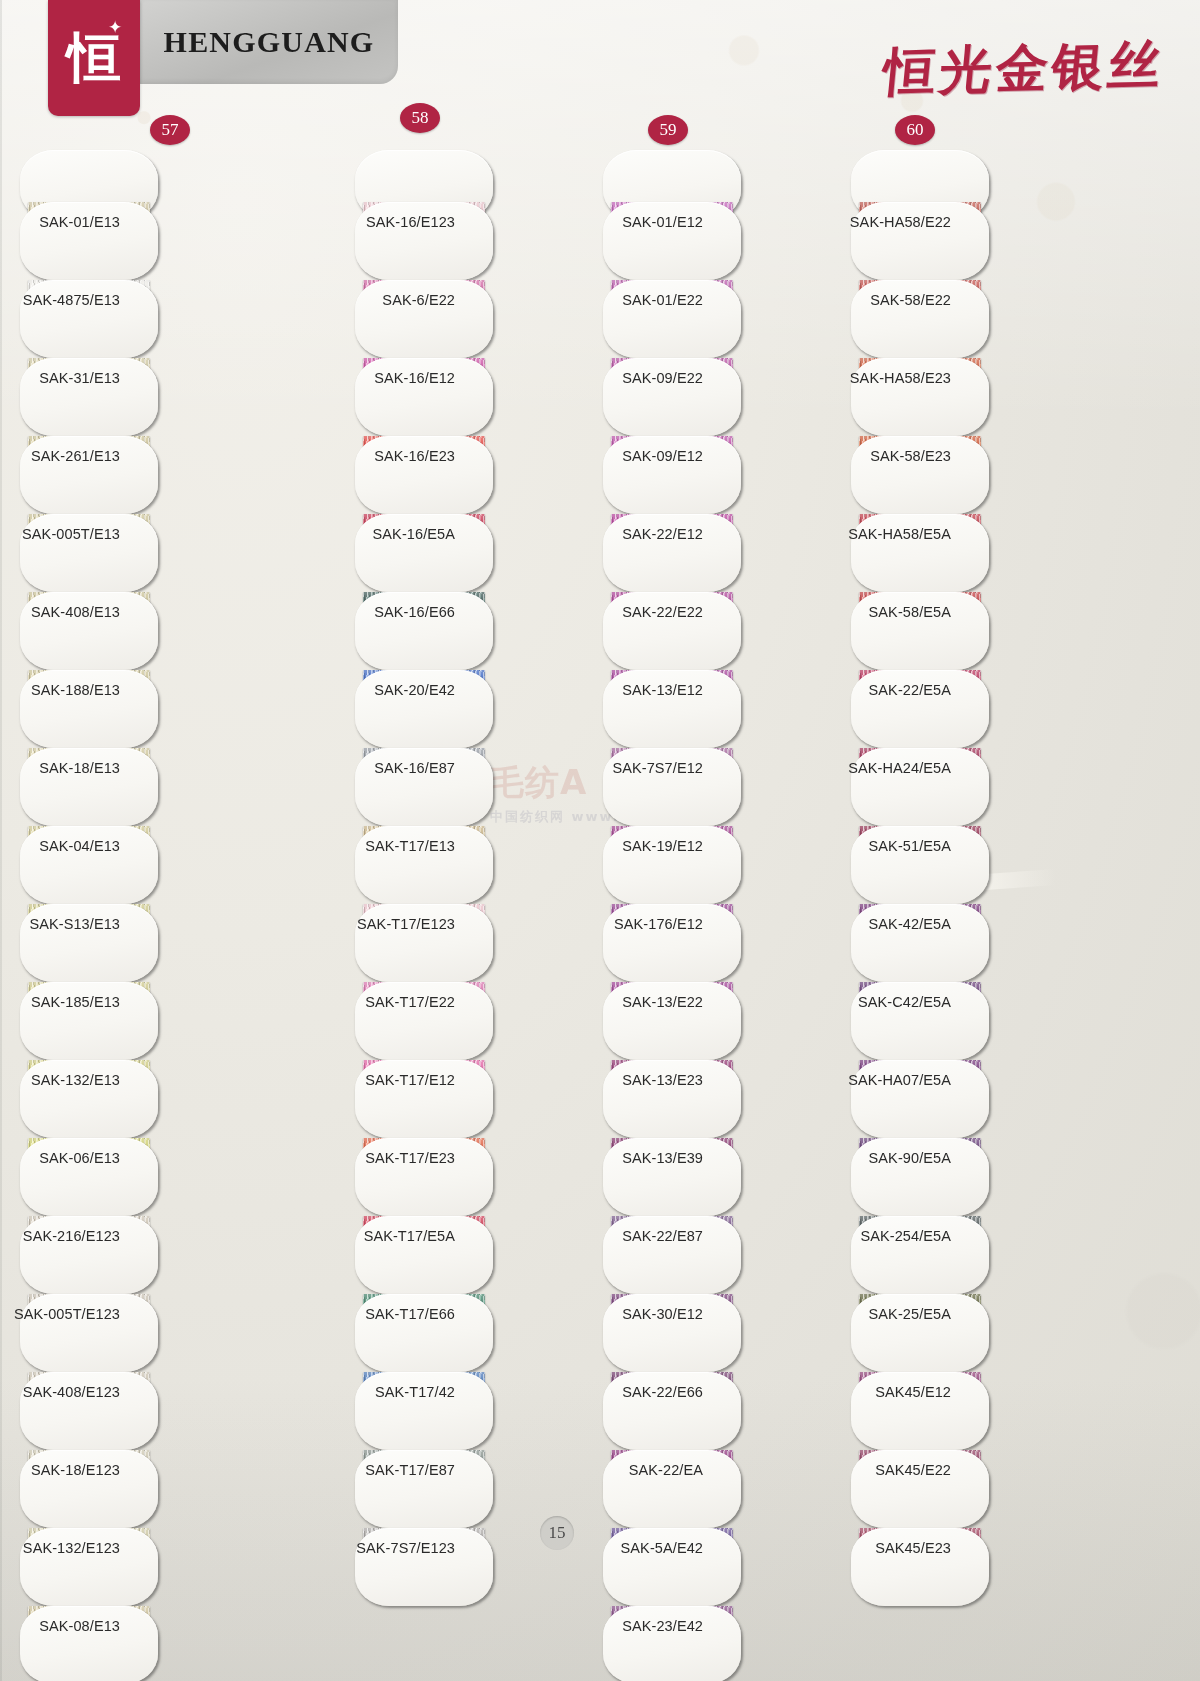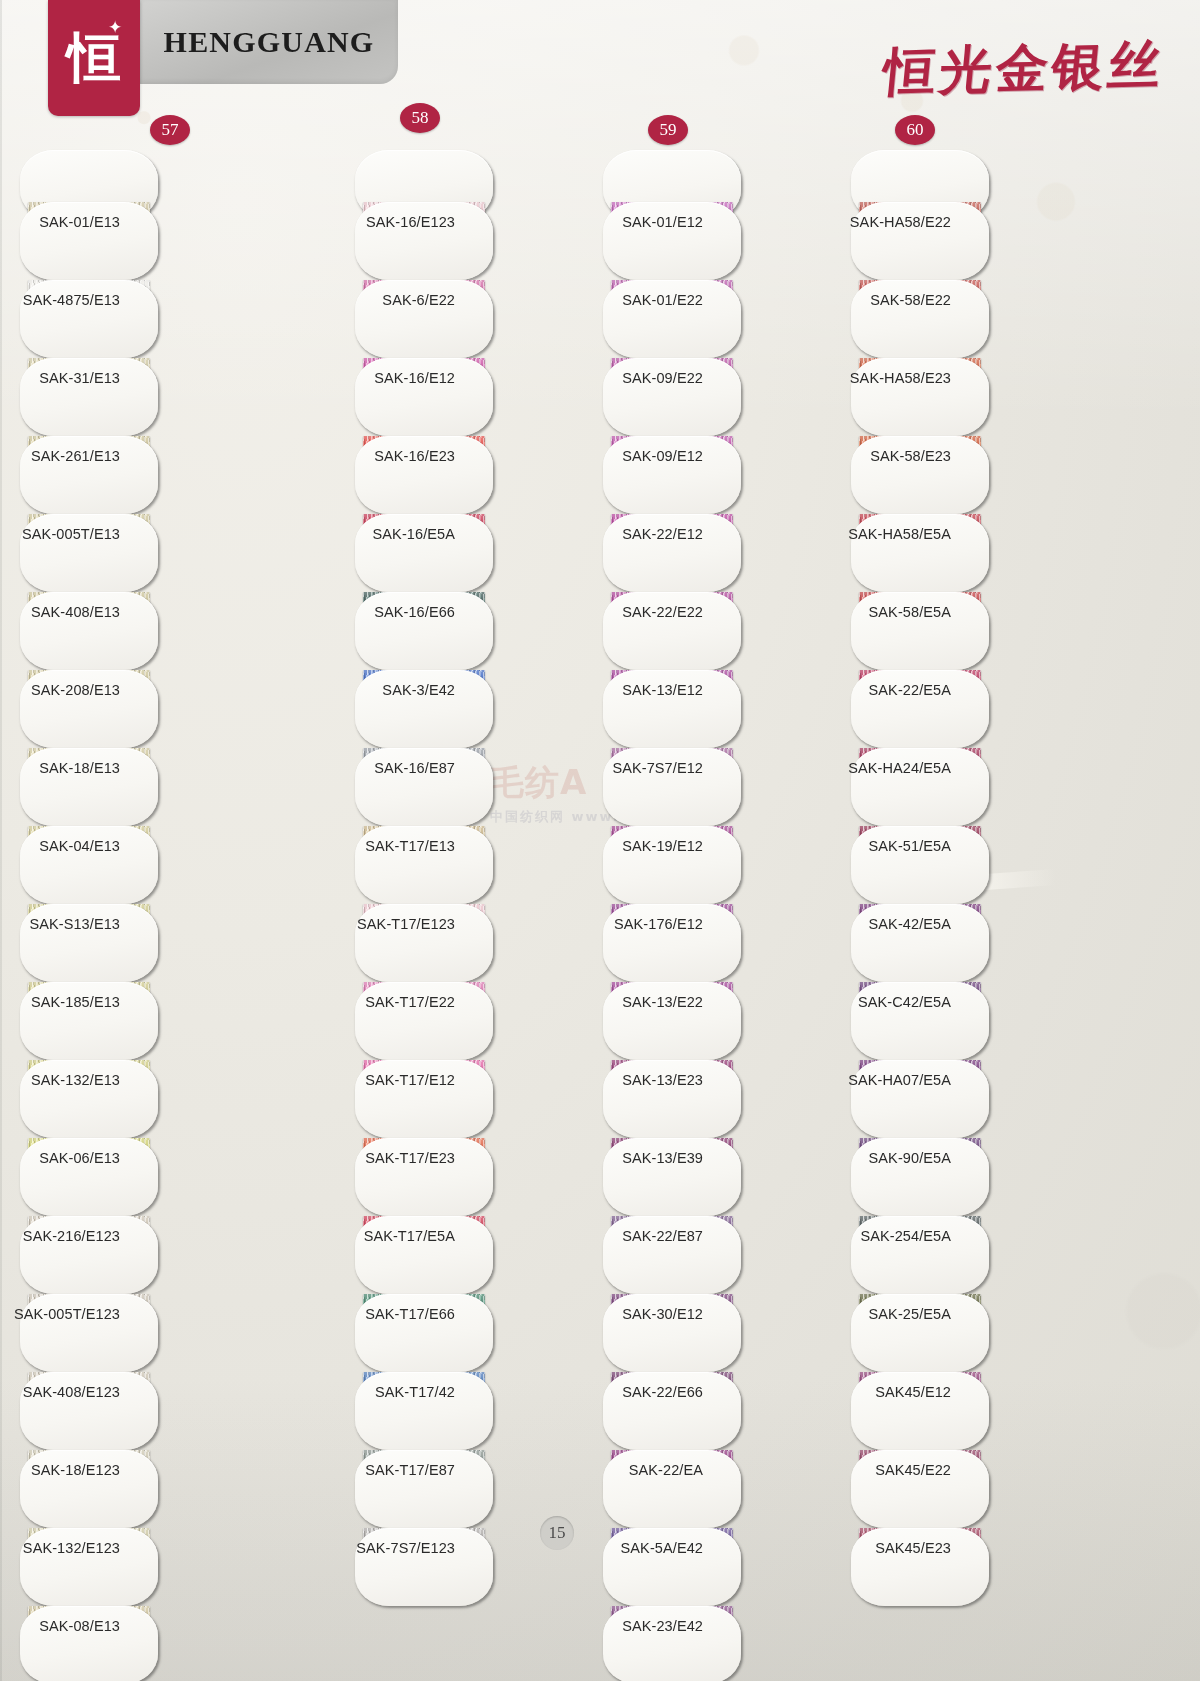--- a/index.html
+++ b/index.html
@@ -202,21 +202,21 @@
             <div class="label">SAK-005T/E13</div>
           </div>
           <div class="bobbin">
             <div class="thread" style="background: repeating-linear-gradient(92deg, rgb(232, 222, 187) 0px, rgb(232, 222, 187) 1.5px, rgb(202, 192, 140) 1.5px, rgb(202, 192, 140) 4.5px), linear-gradient(rgb(232, 222, 187), rgb(202, 192, 140) 45%, rgb(202, 192, 140));"></div>
             <div class="card"></div>
             <div class="label">SAK-408/E13</div>
           </div>
           <div class="bobbin">
             <div class="thread" style="background: repeating-linear-gradient(92deg, rgb(234, 224, 184) 0px, rgb(234, 224, 184) 1.5px, rgb(205, 195, 143) 1.5px, rgb(205, 195, 143) 4.5px), linear-gradient(rgb(234, 224, 184), rgb(205, 195, 143) 45%, rgb(205, 195, 143));"></div>
             <div class="card"></div>
-            <div class="label">SAK-208/E13</div>
+            <div class="label">SAK-188/E13</div>
           </div>
           <div class="bobbin">
             <div class="thread" style="background: repeating-linear-gradient(92deg, rgb(236, 228, 189) 0px, rgb(236, 228, 189) 1.5px, rgb(208, 198, 148) 1.5px, rgb(208, 198, 148) 4.5px), linear-gradient(rgb(236, 228, 189), rgb(208, 198, 148) 45%, rgb(208, 198, 148));"></div>
             <div class="card"></div>
             <div class="label">SAK-18/E13</div>
           </div>
           <div class="bobbin">
             <div class="thread" style="background: repeating-linear-gradient(92deg, rgb(234, 226, 176) 0px, rgb(234, 226, 176) 1.5px, rgb(207, 198, 137) 1.5px, rgb(207, 198, 137) 4.5px), linear-gradient(rgb(234, 226, 176), rgb(207, 198, 137) 45%, rgb(207, 198, 137));"></div>
             <div class="card"></div>
             <div class="label">SAK-04/E13</div>
@@ -304,21 +304,21 @@
             <div class="label">SAK-16/E5A</div>
           </div>
           <div class="bobbin">
             <div class="thread" style="background: repeating-linear-gradient(92deg, rgb(94, 130, 123) 0px, rgb(94, 130, 123) 1.5px, rgb(42, 74, 69) 1.5px, rgb(42, 74, 69) 4.5px), linear-gradient(rgb(94, 130, 123), rgb(42, 74, 69) 45%, rgb(42, 74, 69));"></div>
             <div class="card"></div>
             <div class="label">SAK-16/E66</div>
           </div>
           <div class="bobbin">
             <div class="thread" style="background: repeating-linear-gradient(92deg, rgb(111, 147, 221) 0px, rgb(111, 147, 221) 1.5px, rgb(42, 91, 196) 1.5px, rgb(42, 91, 196) 4.5px), linear-gradient(rgb(111, 147, 221), rgb(42, 91, 196) 45%, rgb(42, 91, 196));"></div>
             <div class="card"></div>
-            <div class="label">SAK-3/E42</div>
+            <div class="label">SAK-20/E42</div>
           </div>
           <div class="bobbin">
             <div class="thread" style="background: repeating-linear-gradient(92deg, rgb(188, 193, 200) 0px, rgb(188, 193, 200) 1.5px, rgb(140, 147, 156) 1.5px, rgb(140, 147, 156) 4.5px), linear-gradient(rgb(188, 193, 200), rgb(140, 147, 156) 45%, rgb(140, 147, 156));"></div>
             <div class="card"></div>
             <div class="label">SAK-16/E87</div>
           </div>
           <div class="bobbin">
             <div class="thread" style="background: repeating-linear-gradient(92deg, rgb(232, 214, 174) 0px, rgb(232, 214, 174) 1.5px, rgb(201, 176, 124) 1.5px, rgb(201, 176, 124) 4.5px), linear-gradient(rgb(232, 214, 174), rgb(201, 176, 124) 45%, rgb(201, 176, 124));"></div>
             <div class="card"></div>
             <div class="label">SAK-T17/E13</div>

